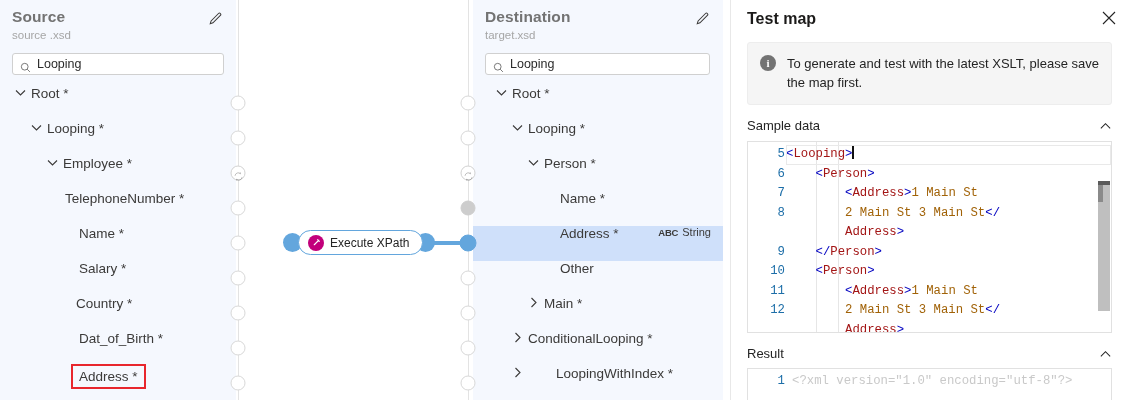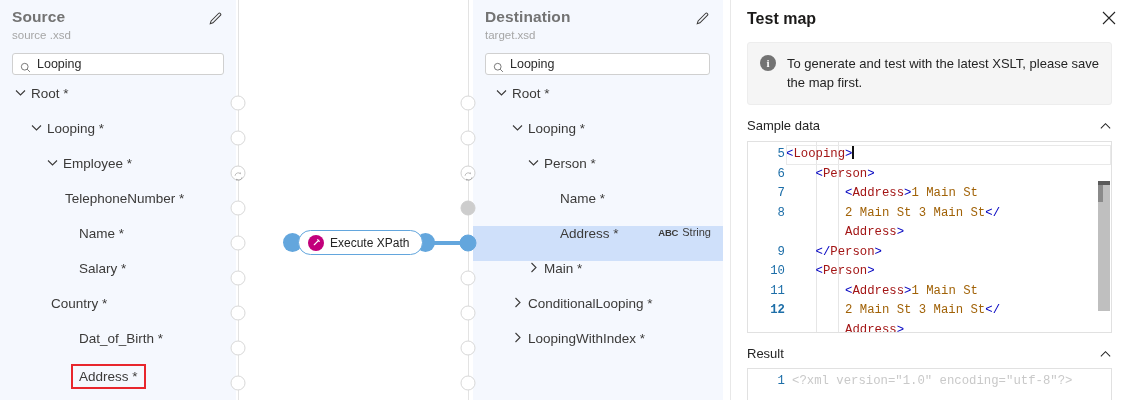--- a/index.html
+++ b/index.html
@@ -257,21 +257,21 @@
             <span class="lbl">TelephoneNumber *</span>
           </div>
           <div class="tree-row" style="padding-left: 62px;">
             <span class="chev none"></span>
             <span class="lbl">Name *</span>
           </div>
           <div class="tree-row" style="padding-left: 62px;">
             <span class="chev none"></span>
             <span class="lbl">Salary *</span>
           </div>
-          <div class="tree-row" style="padding-left: 34px;">
+          <div class="tree-row" style="padding-left: 59px;">
             <span class="chev none"></span>
             <span class="lbl">Country *</span>
           </div>
           <div class="tree-row" style="padding-left: 62px;">
             <span class="chev none"></span>
             <span class="lbl">Dat_of_Birth *</span>
           </div>
           <div class="tree-row boxed" style="padding-left: 62px;">
             <span class="chev none"></span>
             <span class="lbl">Address *</span>
@@ -341,33 +341,37 @@
             <span class="lbl">Name *</span>
           </div>
           <div class="tree-row selected" style="padding-left: 70px;">
             <span class="chev none"></span>
             <span class="lbl">Address *</span>
             <span class="type">
               <span class="abc">ABC</span>
               <span>String</span>
             </span>
           </div>
+          <div class="tree-row" style="padding-left: 70px;">
+            <span class="chev none"></span>
+            <span class="lbl">Other</span>
+          </div>
           <div class="tree-row" style="padding-left: 54px;">
             <span class="chev"><svg width="13" height="13" viewBox="0 0 13 13">
                 <path d="M4.5 2 L9 6.5 L4.5 11" fill="none" stroke="#3b3a39" stroke-width="1.1"></path>
               </svg></span>
             <span class="lbl">Main *</span>
           </div>
           <div class="tree-row" style="padding-left: 38px;">
             <span class="chev"><svg width="13" height="13" viewBox="0 0 13 13">
                 <path d="M4.5 2 L9 6.5 L4.5 11" fill="none" stroke="#3b3a39" stroke-width="1.1"></path>
               </svg></span>
             <span class="lbl">ConditionalLooping *</span>
           </div>
-          <div class="tree-row" style="padding-left: 38px;">
+          <div class="tree-row" style="padding-left: 38px; gap: 28px;">
             <span class="chev"><svg width="13" height="13" viewBox="0 0 13 13">
                 <path d="M4.5 2 L9 6.5 L4.5 11" fill="none" stroke="#3b3a39" stroke-width="1.1"></path>
               </svg></span>
             <span class="lbl">LoopingWithIndex *</span>
           </div>
         </div>
     </div>
 
     <div class="nodes dst" id="dest-nodes">
         <div class="cnode" style="top: 17px; left: 0px;"></div>
@@ -428,21 +432,21 @@
       <div class="indent-guide" style="left:90px"></div>
       <div class="ed-gutter" id="ed-gutter">
           <div style="height: 19.5px;">5</div>
           <div style="height: 19.5px;">6</div>
           <div style="height: 19.5px;">7</div>
           <div style="height: 19.5px;">8</div>
           <div style="height: 19.5px;"></div>
           <div style="height: 19.5px;">9</div>
           <div style="height: 19.5px;">10</div>
           <div style="height: 19.5px;">11</div>
-          <div style="height: 19.5px; font-weight: bold;">12</div>
+          <div style="height: 19.5px;">12</div>
           <div style="height: 19.5px;"></div>
         </div>
       <div class="ed-code" id="ed-code"><div class="ln cur"><span class="tg">&lt;</span><span class="nm">Looping</span><span class="tg">&gt;</span><span class="caret"></span></div><div class="ln"><span class="tx">    </span><span class="tg">&lt;</span><span class="nm">Person</span><span class="tg">&gt;</span></div><div class="ln"><span class="tx">        </span><span class="tg">&lt;</span><span class="nm">Address</span><span class="tg">&gt;</span><span class="tx">1 Main St</span></div><div class="ln"><span class="tx">        2 Main St 3 Main St</span><span class="tg">&lt;/</span></div><div class="ln"><span class="tx">        </span><span class="nm">Address</span><span class="tg">&gt;</span></div><div class="ln"><span class="tx">    </span><span class="tg">&lt;/</span><span class="nm">Person</span><span class="tg">&gt;</span></div><div class="ln"><span class="tx">    </span><span class="tg">&lt;</span><span class="nm">Person</span><span class="tg">&gt;</span></div><div class="ln"><span class="tx">        </span><span class="tg">&lt;</span><span class="nm">Address</span><span class="tg">&gt;</span><span class="tx">1 Main St</span></div><div class="ln"><span class="tx">        2 Main St 3 Main St</span><span class="tg">&lt;/</span></div><div class="ln"><span class="tx">        </span><span class="nm">Address</span><span class="tg">&gt;</span></div></div>
       <div class="ed-scrollbar"></div>
     </div>
 
     <div class="section-hd">
       <span class="sh-lbl">Result</span>
       <span class="sh-chev">
         <svg width="13" height="13" viewBox="0 0 14 14">

